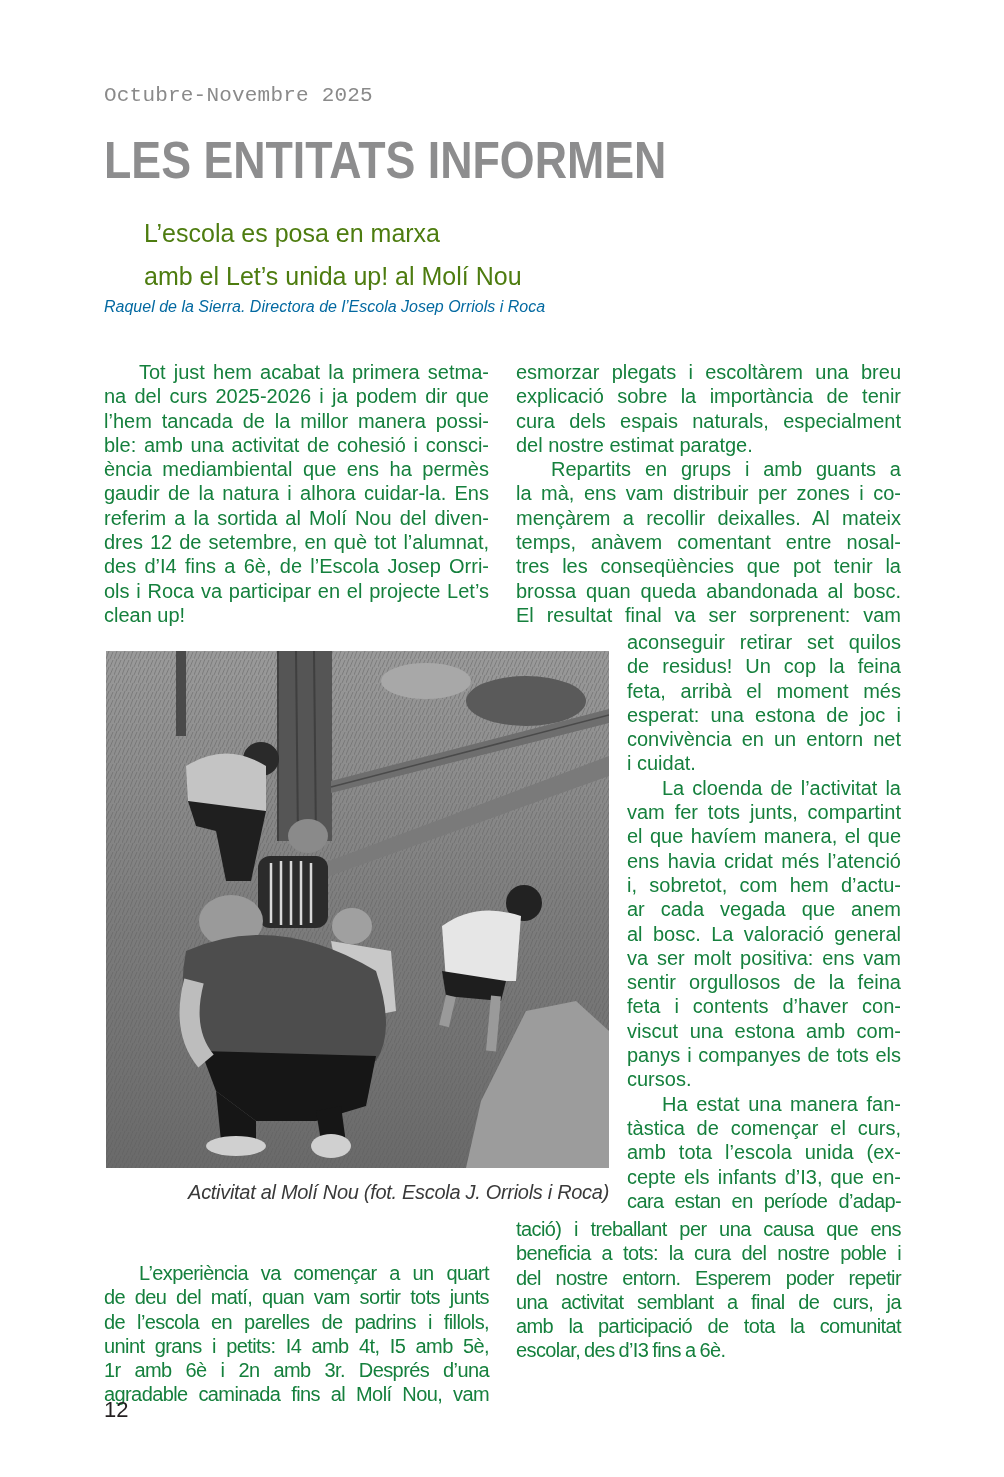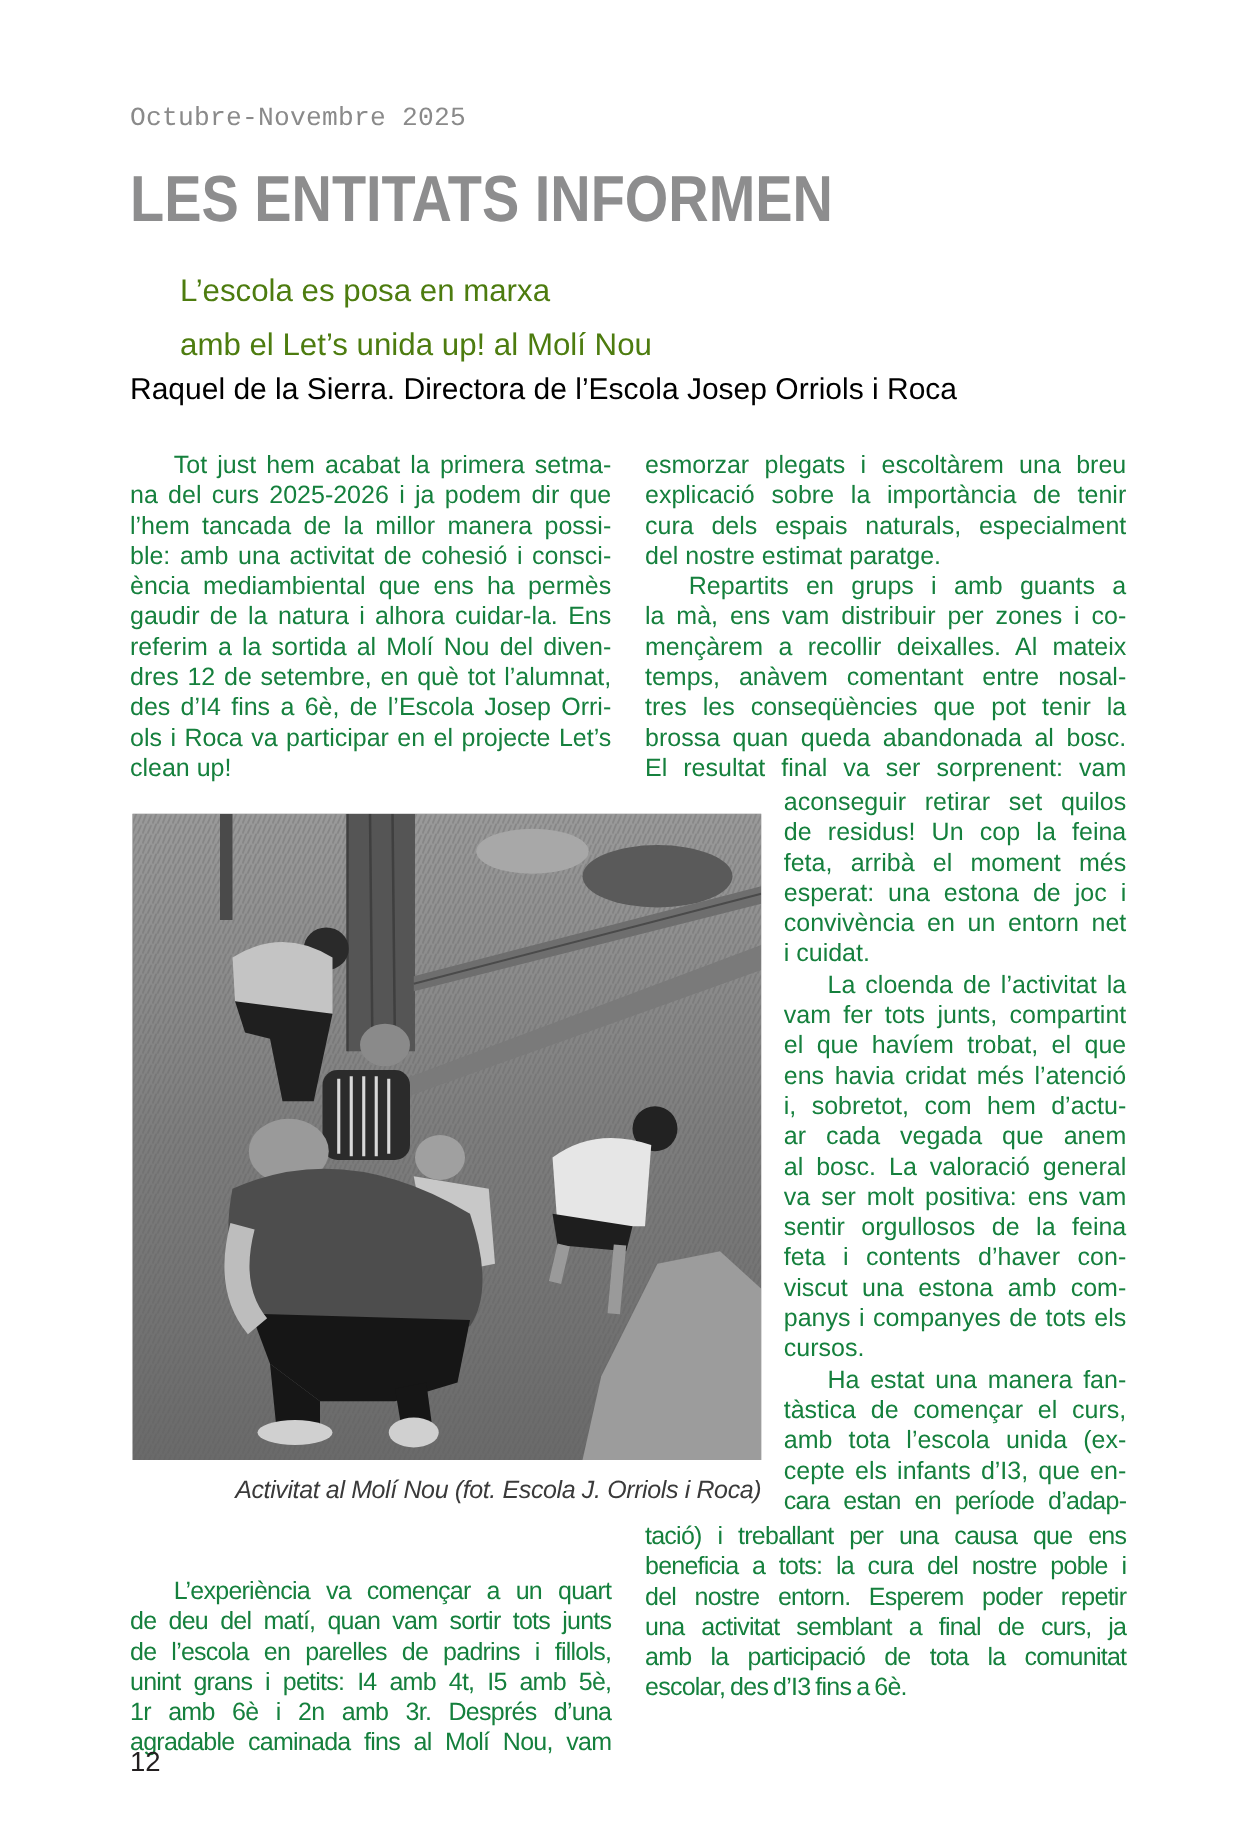--- a/index.html
+++ b/index.html
@@ -5,22 +5,22 @@
     html, body { margin: 0; padding: 0; background: #ffffff; }
     body { width: 1004px; height: 1477px; position: relative; overflow: hidden;
            font-family: "Liberation Sans", sans-serif; color: #231f20; }
     .date { position: absolute; left: 104px; top: 84px; font-size: 21px; color: #8a8a8a;
             font-weight: 300; letter-spacing: 0.2px; font-family: Liberation Mono, monospace; }
     .section { position: absolute; left: 104px; top: 130px; font-size: 52px; font-weight: bold;
                color: #8d8d8e; letter-spacing: 0px; transform: scaleX(0.86); transform-origin: left top;
                white-space: nowrap; line-height: 60px; }
     .headline { position: absolute; left: 104px; top: 212px; font-size: 25px; line-height: 43px;
                 color: #4d7c0f; white-space: nowrap; margin-left: 40px; }
-    .byline { position: absolute; left: 104px; top: 298px; font-size: 24px; 
-              color: #000000; white-space: nowrap; }
+    .byline { position: absolute; left: 104px; top: 298px; font-size: 16px; font-style: italic;
+              color: #0369a1; white-space: nowrap; }
     .col { position: absolute; font-size: 20px; line-height: 24.3px; color: #15803d; }
     .ln { display: block; text-align: justify; text-align-last: justify; white-space: nowrap;
           height: 24.3px; overflow: visible; }
     .ln.last { text-align-last: left; }
     .ln.ind { text-indent: 35px; }
     .tight { letter-spacing: -0.6px; word-spacing: -1px; }
     .photo { position: absolute; left: 106px; top: 651px; width: 503px; height: 517px;
              overflow: hidden; background: #7a7a7a; }
     .caption { position: absolute; left: 106px; top: 1181px; width: 503px; text-align: right;
                font-size: 20px; font-style: italic; color: #3a3a3a; white-space: nowrap; letter-spacing: -0.3px; }
@@ -141,21 +141,21 @@
 
 <div class="col" style="left:627px; top:630px; width:274px;">
   <span class="ln">aconseguir retirar set quilos</span>
   <span class="ln">de residus! Un cop la feina</span>
   <span class="ln">feta, arribà el moment més</span>
   <span class="ln">esperat: una estona de joc i</span>
   <span class="ln">convivència en un entorn net</span>
   <span class="ln last">i cuidat.</span>
   <span class="ln ind">La cloenda de l’activitat la</span>
   <span class="ln">vam fer tots junts, compartint</span>
-  <span class="ln">el que havíem trobat, el que</span>
+  <span class="ln">el que havíem manera, el que</span>
   <span class="ln">ens havia cridat més l’atenció</span>
   <span class="ln">i, sobretot, com hem d’actu-</span>
   <span class="ln">ar cada vegada que anem</span>
   <span class="ln">al bosc. La valoració general</span>
   <span class="ln">va ser molt positiva: ens vam</span>
   <span class="ln">sentir orgullosos de la feina</span>
   <span class="ln">feta i contents d’haver con-</span>
   <span class="ln">viscut una estona amb com-</span>
   <span class="ln">panys i companyes de tots els</span>
   <span class="ln last">cursos.</span>

